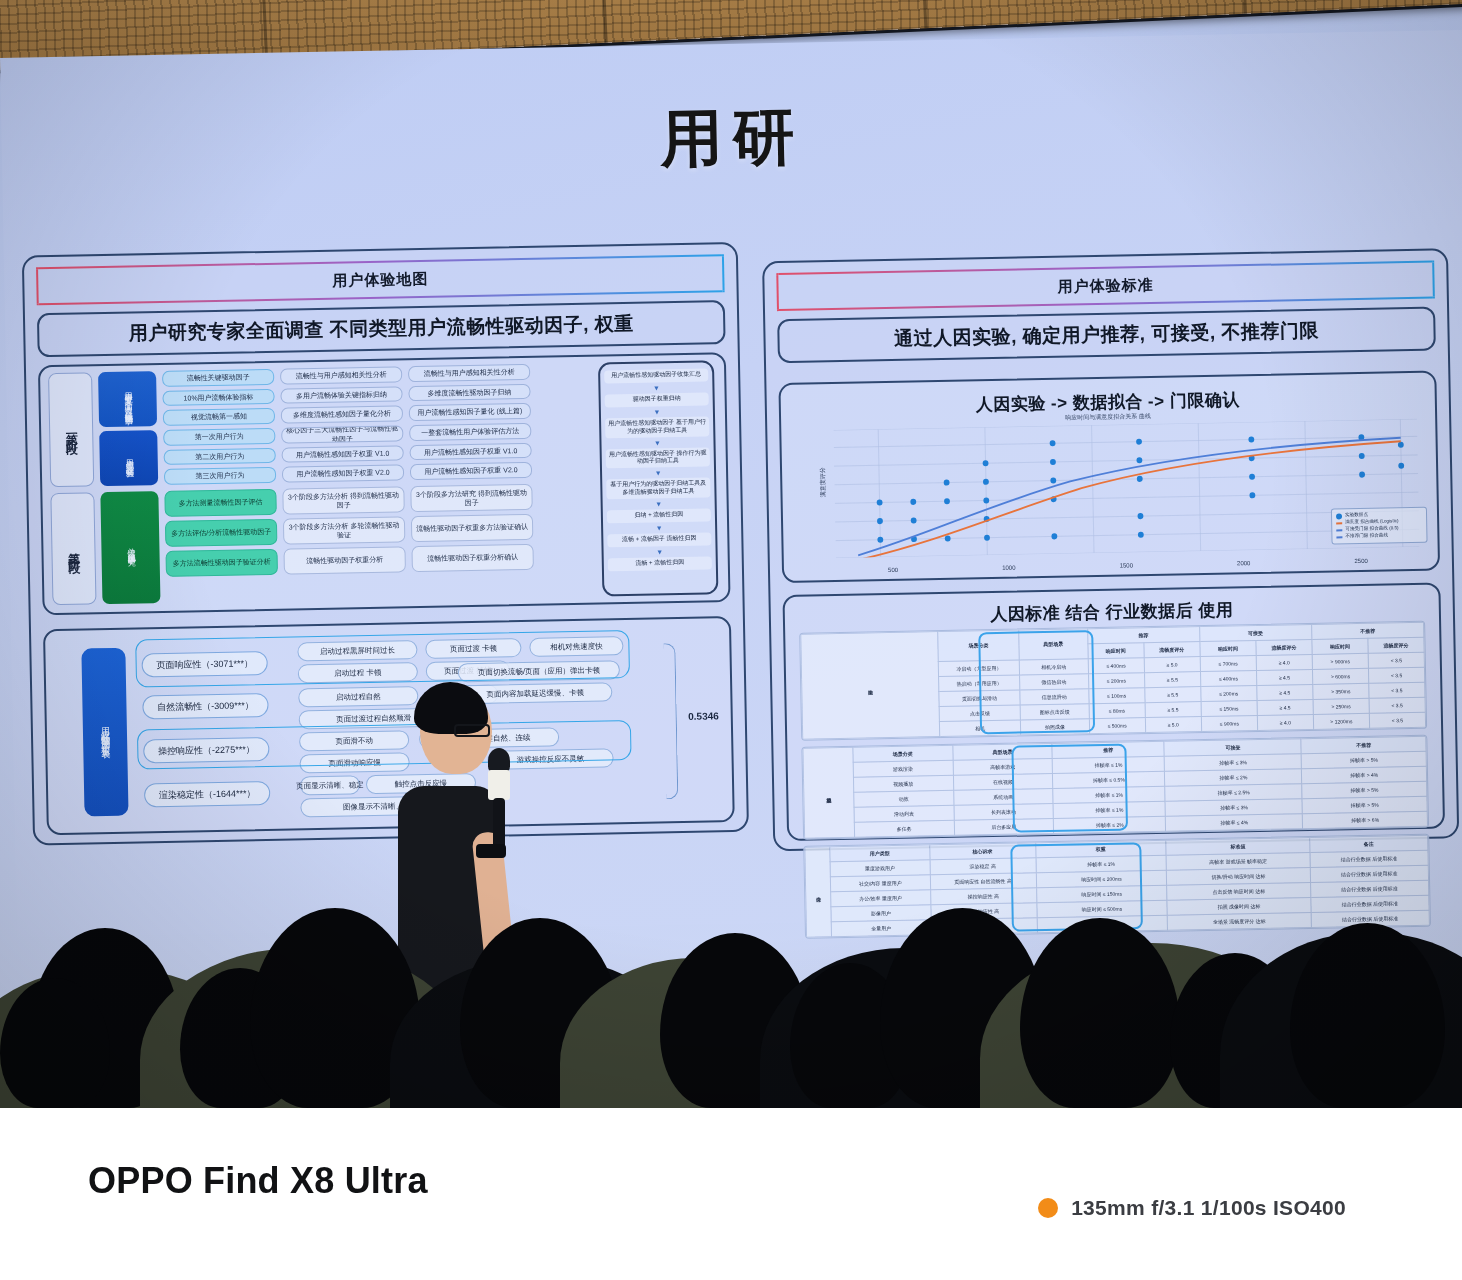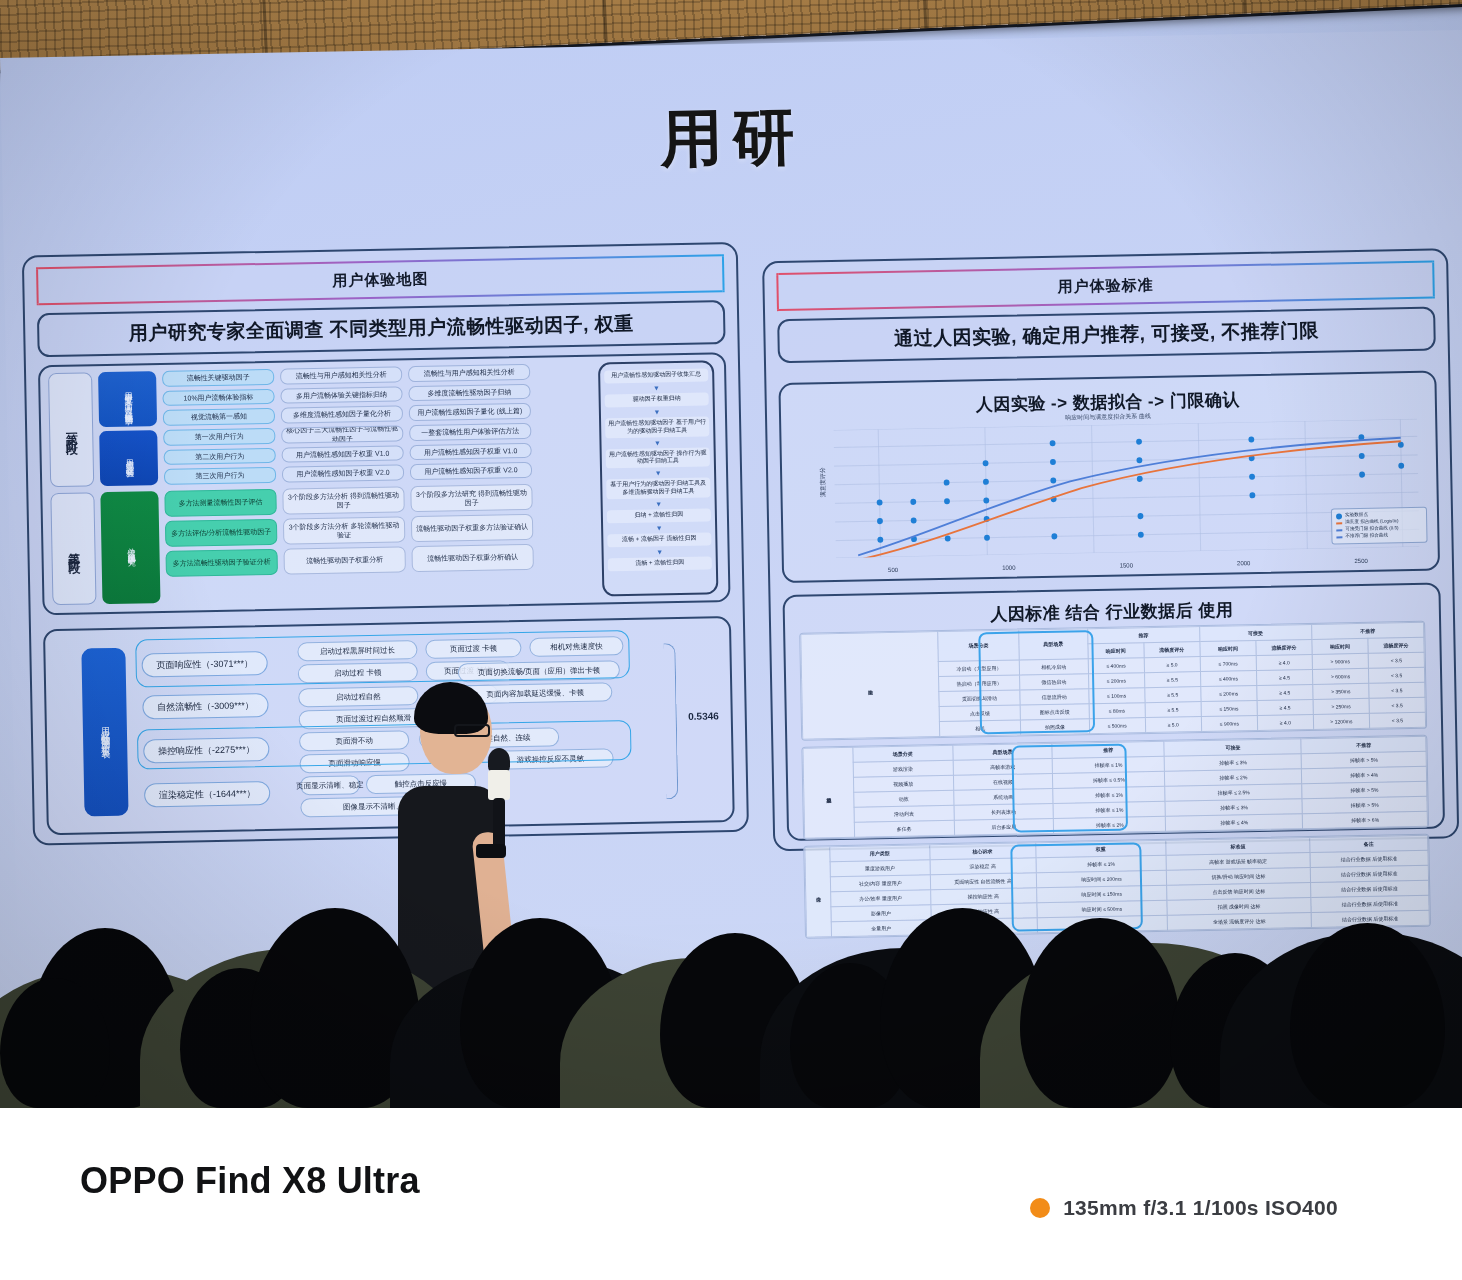--- a/index.html
+++ b/index.html
@@ -257,21 +257,21 @@
     position: absolute; left: 101px; top: 112px; width: 12px; height: 54px;
     background: #111318; border-radius: 4px;
   }
   .sp-watch {
     position: absolute; left: 84px; top: 158px; width: 30px; height: 14px;
     background: #0c0e12; border-radius: 4px;
   }
 
   
   .infobar {
-    position: absolute; left: 4px; bottom: 0; width: 1404px; height: 172px;
+    position: absolute; left: 12px; bottom: 0; width: 1404px; height: 172px;
     background: #ffffff;
   }
   .device-name {
     position: absolute; left: 76px; top: 52px;
     font-size: 36px; font-weight: 700; color: #111214; letter-spacing: .2px;
   }
   .brand {
     position: absolute; right: 70px; top: 26px;
     font-size: 33px; font-weight: 700; font-style: italic;
     letter-spacing: 9px; color: #101114;

